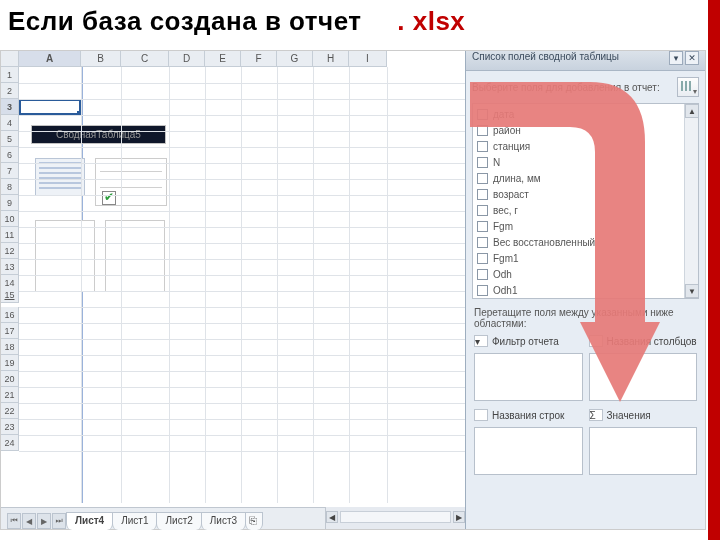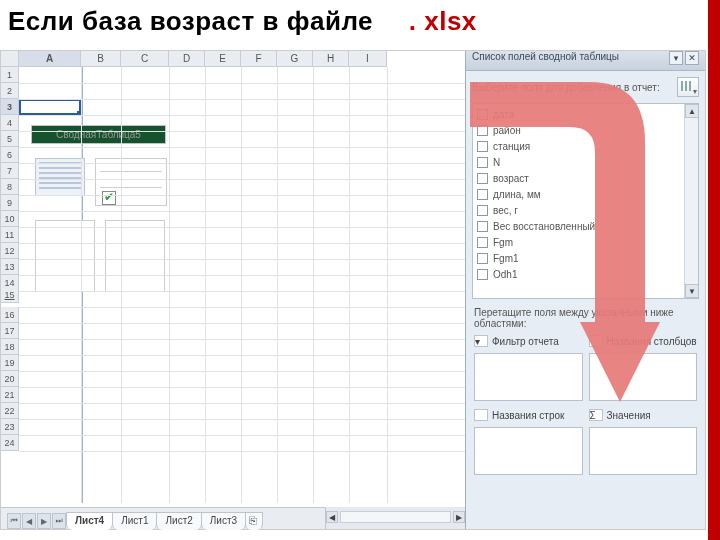--- a/index.html
+++ b/index.html
@@ -15,21 +15,21 @@
   .colhead { position: absolute; top: 0; height: 16px; line-height: 16px; text-align: center; background: #e9edf2; border-right: 1px solid #c5cdd6; border-bottom: 1px solid #c5cdd6; color: #555; font-size: 10px; }
   .colA { left: 18px; width: 62px; background: #d7deea; font-weight: bold; }
   .rowhead { position: absolute; left: 0; width: 18px; height: 16px; line-height: 16px; text-align: center; background: #e9edf2; border-right: 1px solid #c5cdd6; border-bottom: 1px solid #c5cdd6; font-size: 9px; color: #555; }
   .gridline-v { position: absolute; top: 16px; bottom: 0; width: 0; border-left: 1px solid #dfe3e8; }
   .gridline-h { position: absolute; left: 18px; right: 0; height: 0; border-top: 1px solid #dfe3e8; }
   .active-cell { position: absolute; left: 18px; top: 48px; width: 62px; height: 16px; border: 2px solid #2a5b9a; background: #fff; }
   .active-cell::after { content:''; position:absolute; right:-3px; bottom:-3px; width:5px; height:5px; background:#2a5b9a; }
   .col-a-blue { position: absolute; left: 80px; top: 0; width: 0; height: 100%; border-left: 2px solid #9ab2da; }
   
   .pivot-ph { position: absolute; left: 30px; top: 74px; width: 158px; height: 300px; }
-  .pivot-name { display:block; width: 135px; padding: 3px 6px; border: 1px solid #c2c2c2; color: #999; font-size: 10px; text-align:center; background:#14532d; margin-bottom: 10px; }
+  .pivot-name { display:block; width: 135px; padding: 3px 6px; border: 1px solid #c2c2c2; color: #999; font-size: 10px; text-align:center; background:#0f172a; margin-bottom: 10px; }
   .pivot-text { font-size: 10px; color: #666; line-height: 15px; margin-bottom: 10px; }
   .ph-diagram { position: relative; width: 150px; height: 150px; }
   .ph-box { position: absolute; border: 1px solid #b9c5d6; background: #eef2f7; }
   .ph-box.lt { left: 4px; top: 4px; width: 50px; height: 38px; }
   .ph-box.rt { left: 64px; top: 4px; width: 72px; height: 48px; background:#fff; border-color:#ccc; }
   .ph-box.lb { left: 4px; top: 66px; width: 60px; height: 72px; background:#fff; border-color:#ccc; }
   .ph-box.rb { left: 74px; top: 66px; width: 60px; height: 72px; background:#fff; border-color:#ccc; }
   .chk-green { position: absolute; width: 14px; height: 14px; border:1px solid #888; background:#fff; }
   .chk-green::after { content:'✔'; color:#2a9d3a; position:absolute; top:-2px; left:1px; font-size:12px; }
   .stripes { position:absolute; inset:3px; background: repeating-linear-gradient(#b8c7de 0 2px, transparent 2px 5px); }
@@ -67,21 +67,21 @@
   
   .arrow { position: absolute; left: 450px; top: 72px; width: 210px; height: 360px; pointer-events: none; }
   .arrow svg { width: 100%; height: 100%; }
 </style>
 </head>
 <body>
 
 <div class="slide">
   <div class="red-bar"></div>
   <div class="title">
-    <span>Если база возраст в файле</span>
+    <span>Если база создана в отчет</span>
     <span class="ext">. xlsx</span>
   </div>
 
   <div class="app">
 
     <div class="sheet" id="sheet">
       <div class="corner"></div>
       <div class="col-a-blue"></div>
       <div class="active-cell"></div>
 
@@ -211,41 +211,45 @@
           <div class="fielditem">
             <span class="cb"></span>
             <span>станция</span>
           </div>
           <div class="fielditem">
             <span class="cb"></span>
             <span>N</span>
           </div>
           <div class="fielditem">
             <span class="cb"></span>
+            <span>длина, мм</span>
+          </div>
+          <div class="fielditem">
+            <span class="cb"></span>
             <span>возраст</span>
           </div>
           <div class="fielditem">
             <span class="cb"></span>
-            <span>длина, мм</span>
-          </div>
-          <div class="fielditem">
-            <span class="cb"></span>
             <span>вес, г</span>
           </div>
           <div class="fielditem">
             <span class="cb"></span>
+            <span>Fgm</span>
+          </div>
+          <div class="fielditem">
+            <span class="cb"></span>
             <span>Вес восстановленный</span>
           </div>
           <div class="fielditem">
             <span class="cb"></span>
-            <span>Fgm</span>
-          </div>
-          <div class="fielditem">
-            <span class="cb"></span>
             <span>Fgm1</span>
+          </div>
+          <div class="fielditem">
+            <span class="cb"></span>
+            <span>Odh</span>
           </div>
           <div class="fielditem">
             <span class="cb"></span>
             <span>Odh1</span>
           </div>
           <div class="fl-scroll">
           <div class="up">▲</div>
           <div class="dn">▼</div>
         </div>
       </div>

